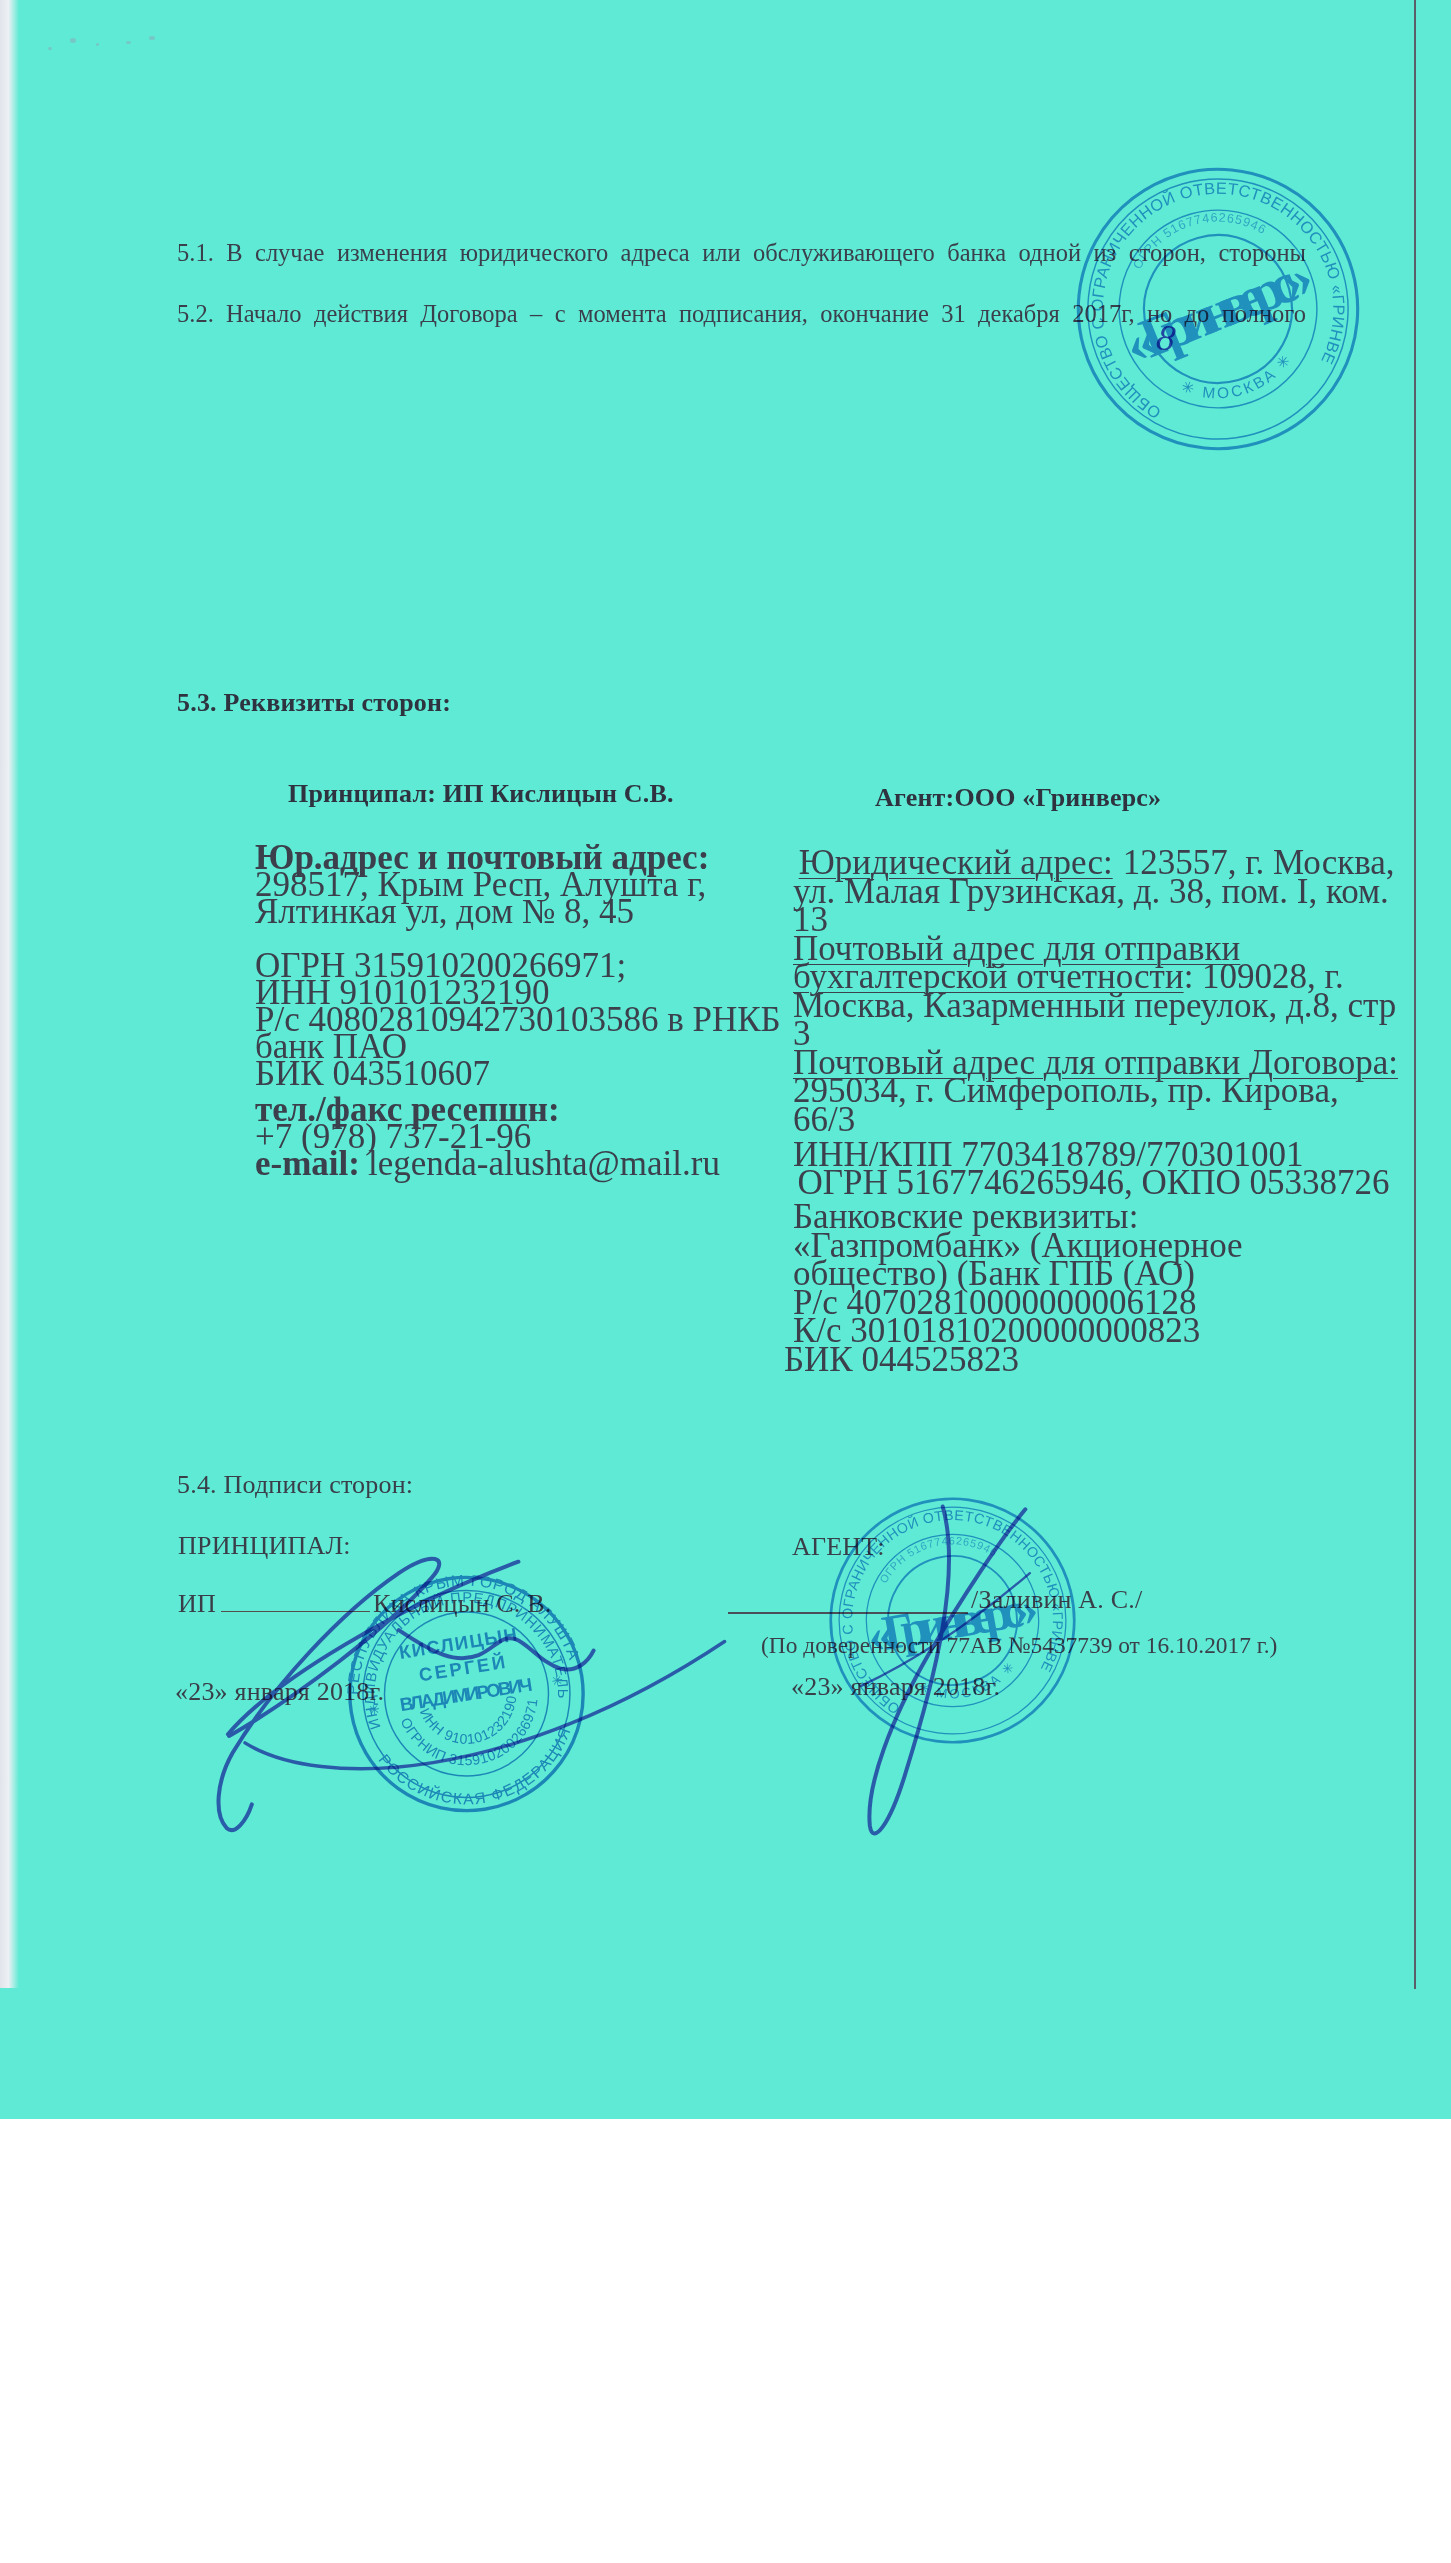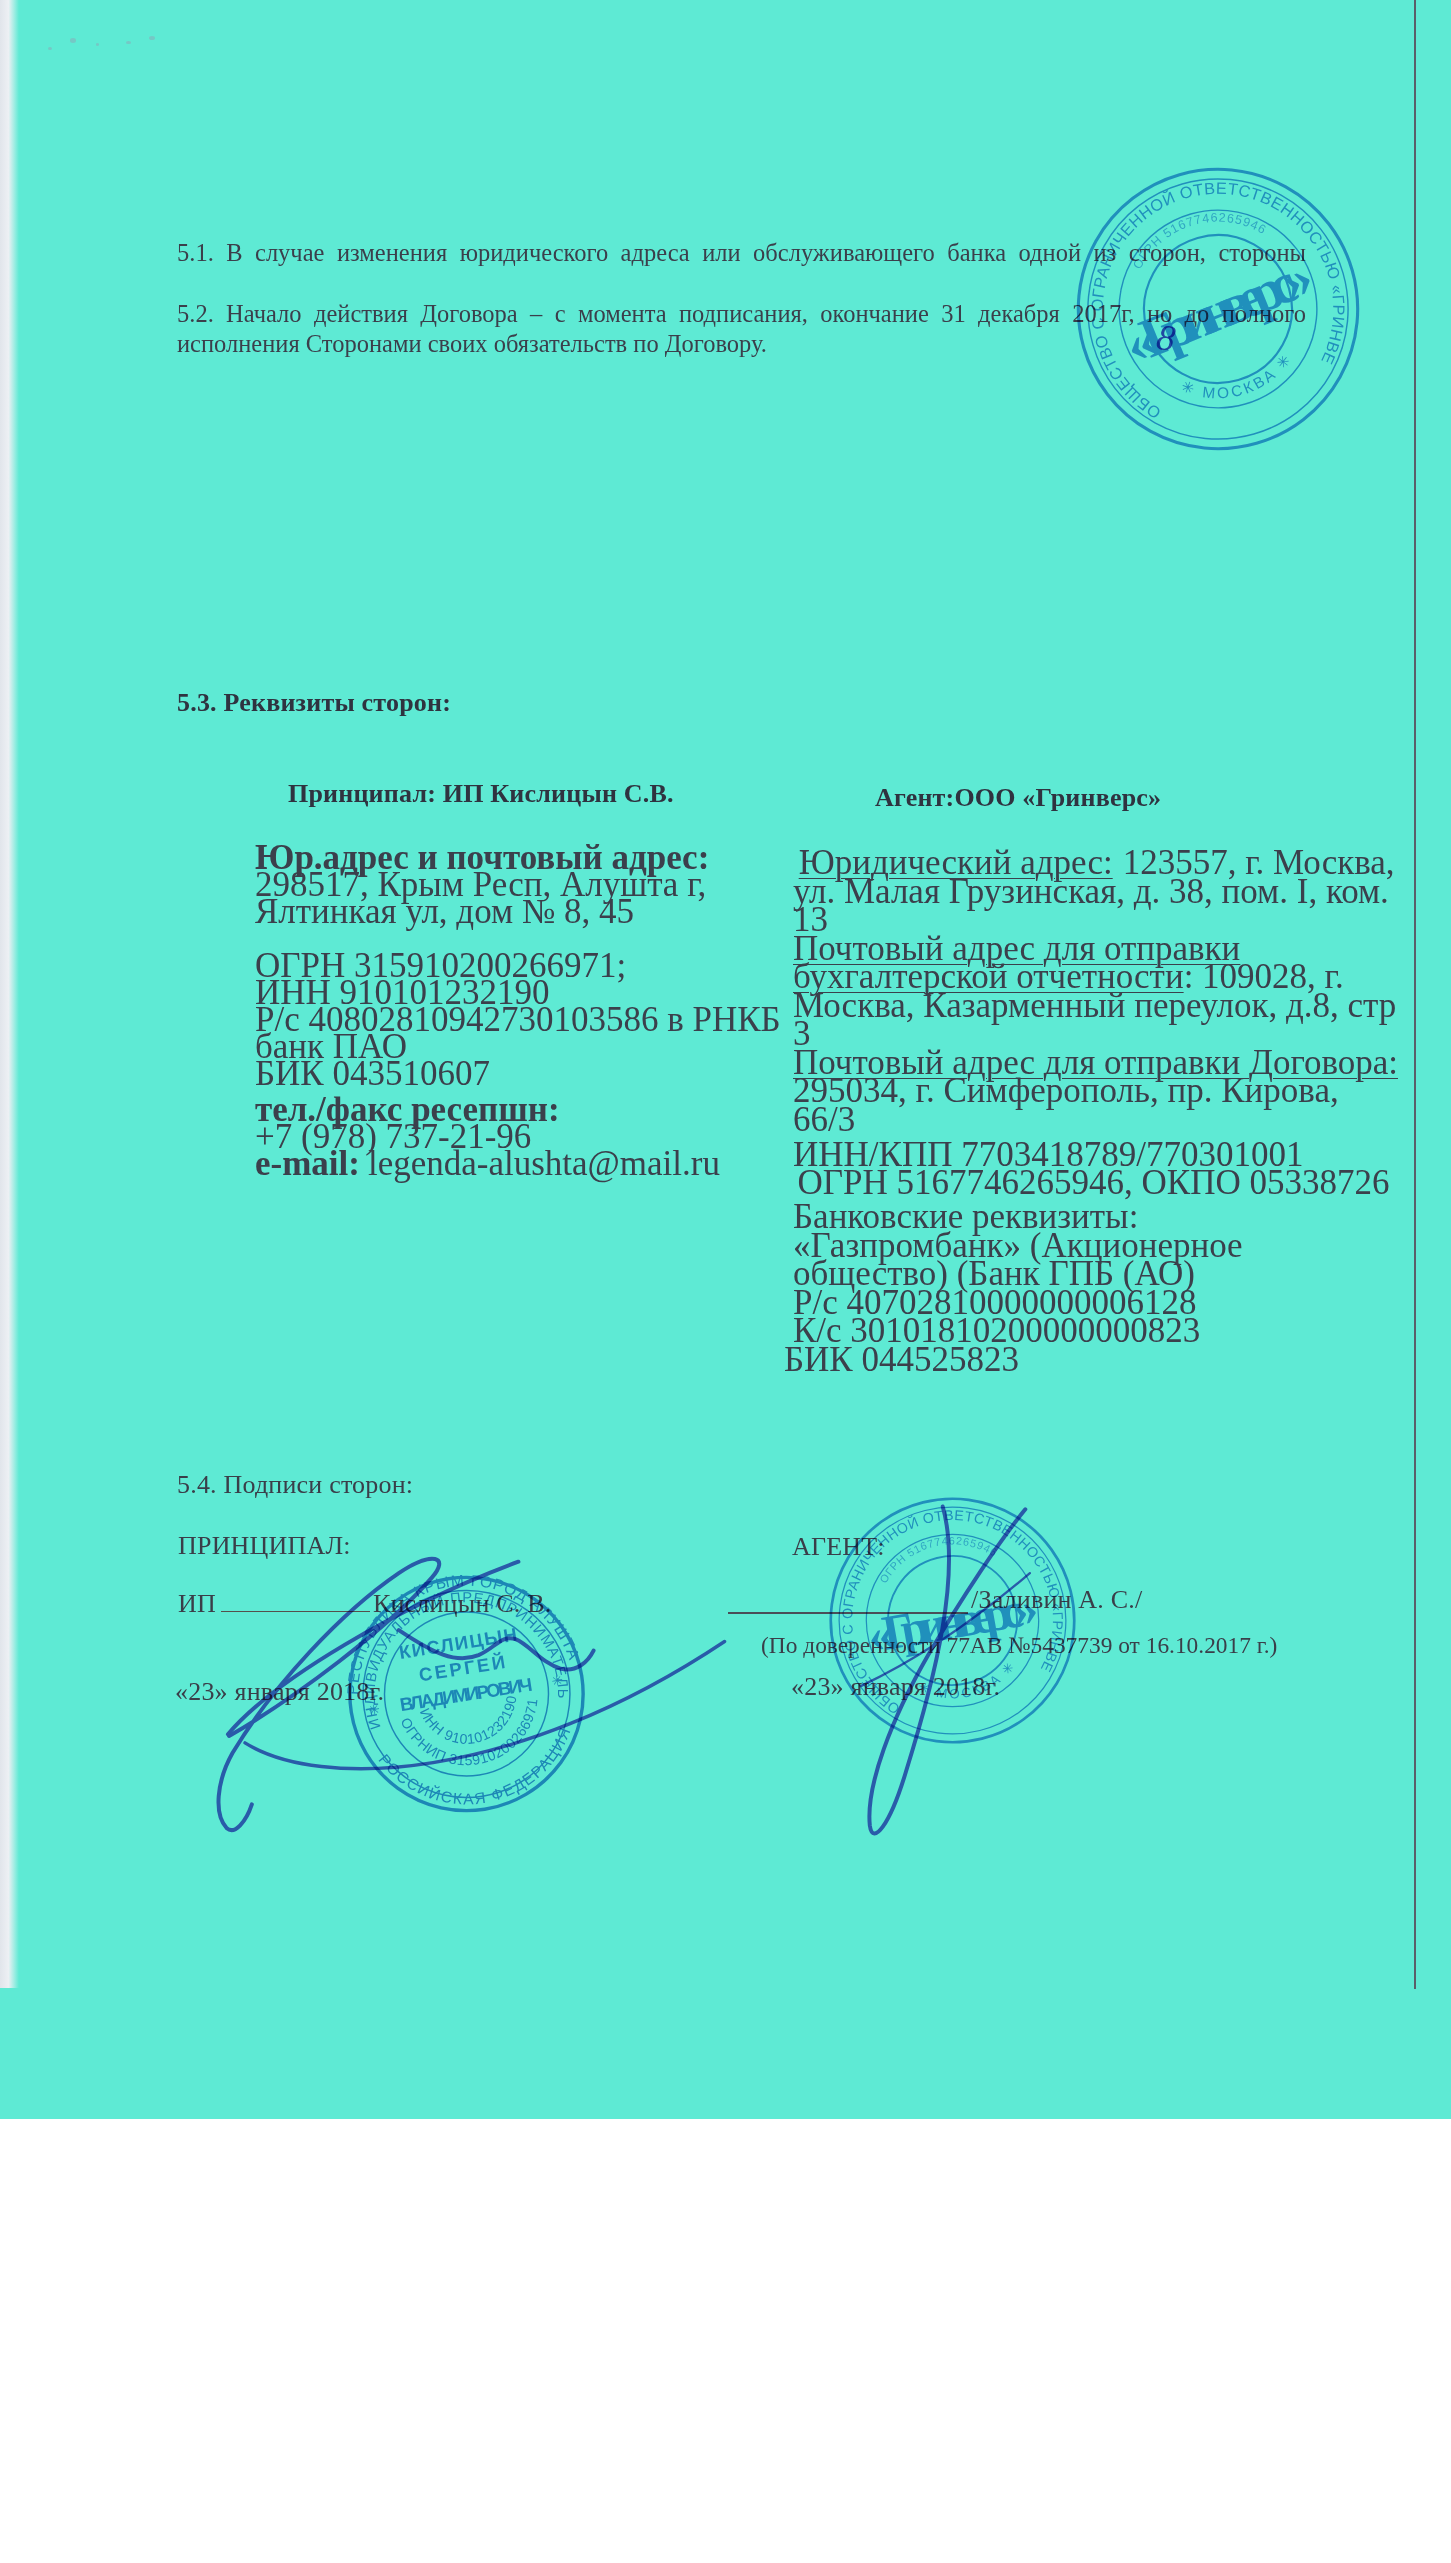--- a/index.html
+++ b/index.html
@@ -34,21 +34,20 @@
   <div class="scan-edge-left"></div>
   <div class="scan-edge-right"></div>
   <div class="speck" style="left:48px;top:47px;width:4px;height:3.4px;"></div>
   <div class="speck" style="left:70px;top:38px;width:6.3px;height:4.6px;"></div>
   <div class="speck" style="left:96px;top:43px;width:3.4px;height:2.8px;"></div>
   <div class="speck" style="left:126px;top:41px;width:4.6px;height:3.4px;"></div>
   <div class="speck" style="left:149px;top:36px;width:5.7px;height:4px;"></div>
 
   <div class="para-line just" style="top:239px;">5.1. В случае изменения юридического адреса или обслуживающего банка одной из сторон, стороны</div>
   <div class="para-line just" style="top:300px;">5.2. Начало действия Договора – с момента подписания, окончание 31 декабря 2017г, но до полного</div>
-  <div class="para-line" style="top:330px;">исполнения Сторонами своих обязательств по Договору.</div>
 
   <div class="abs t b" style="left:177px;top:660px;color:#2f3340;margin-top:28px;">5.3. Реквизиты сторон:</div>
 
   <div class="abs t b" style="left:288px;top:779px;color:#2f3340;text-align:right;">Принципал: ИП Кислицын С.В.</div>
   <div class="abs t b" style="left:875px;top:783px;color:#2f3340;">Агент:ООО «Гринверс»</div>
 
   <div class="col" style="left:255px;top:838px;">
     <div class="line b">Юр.адрес и почтовый адрес:</div>
     <div class="line">298517, Крым Респ, Алушта г,</div>
     <div class="line">Ялтинкая  ул, дом № 8, 45</div>

